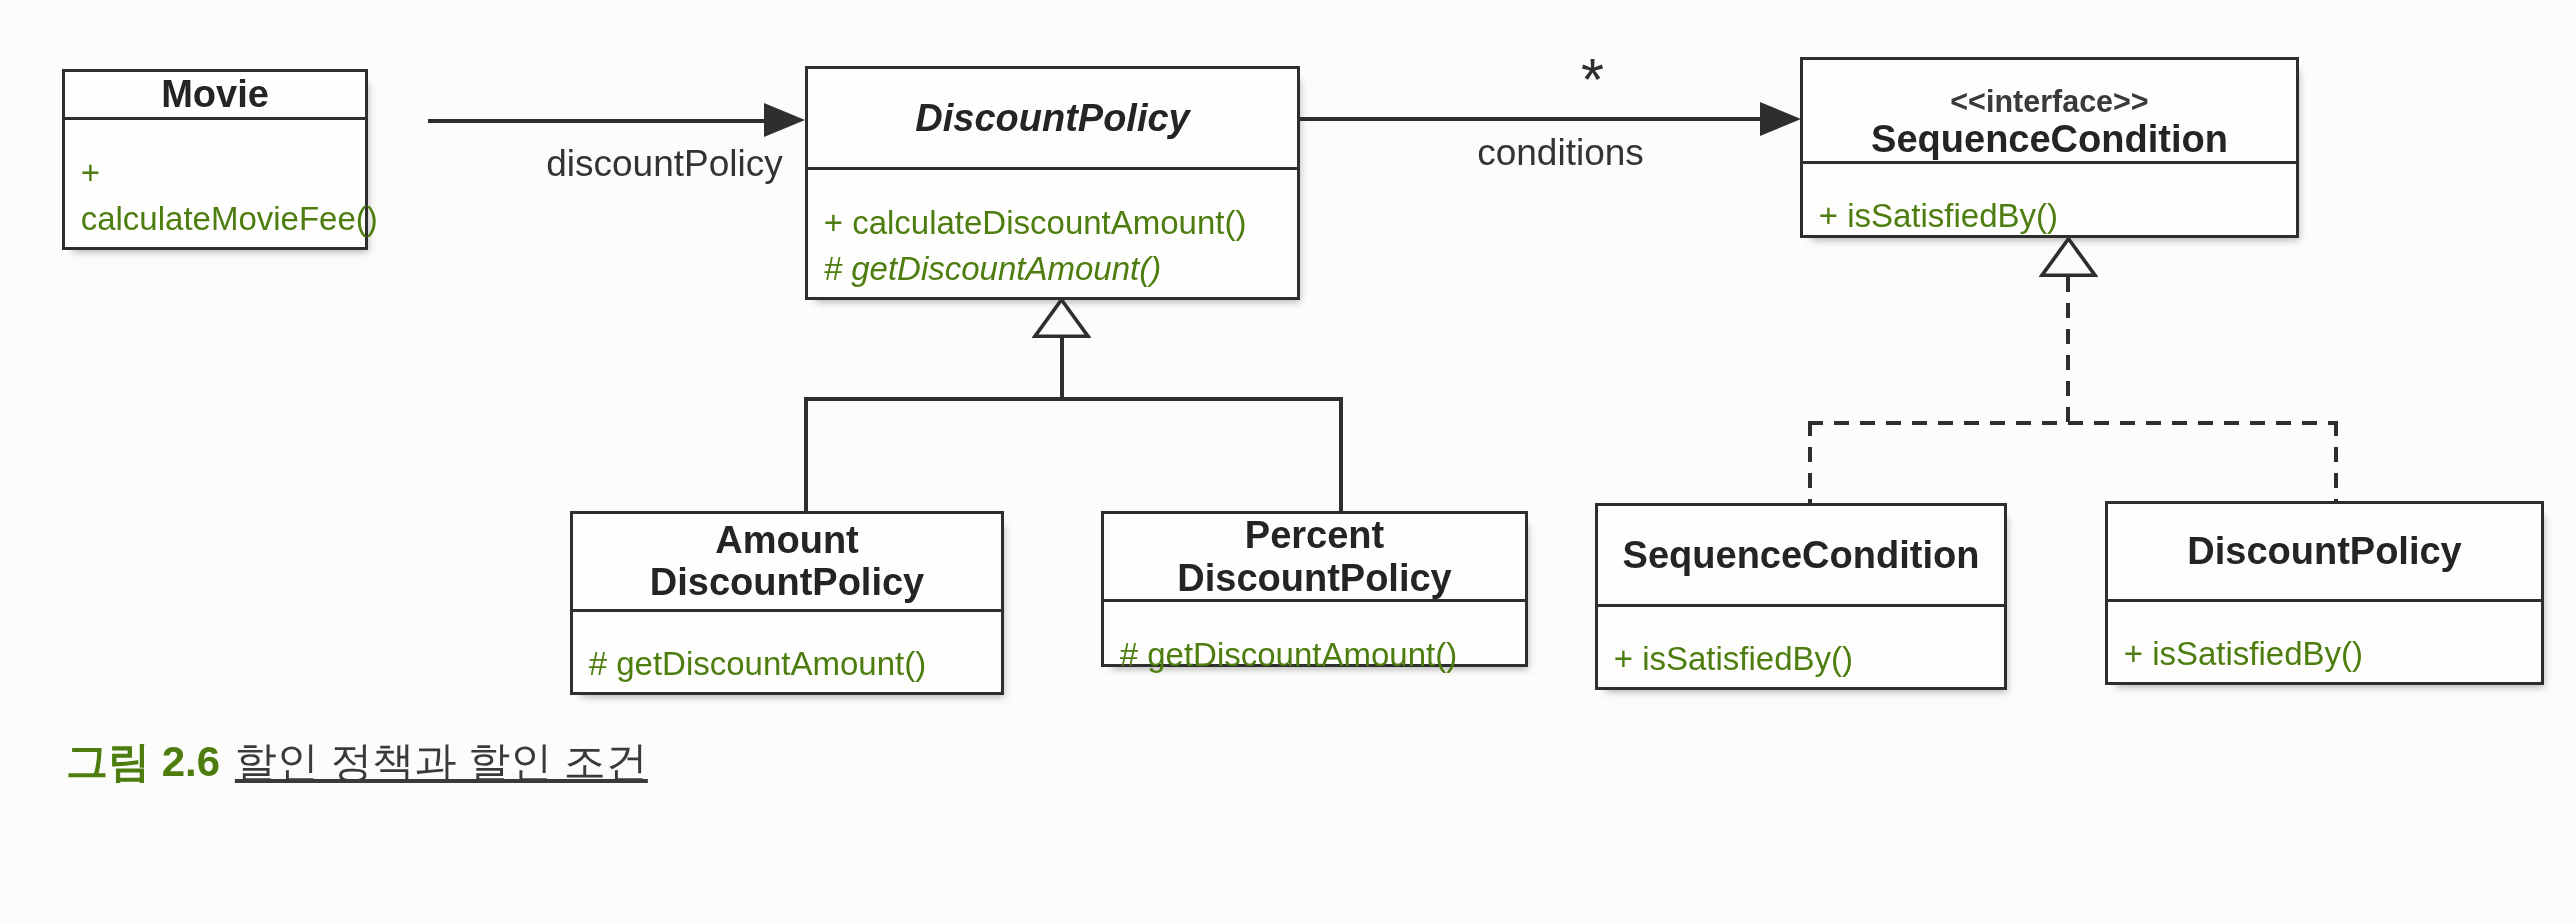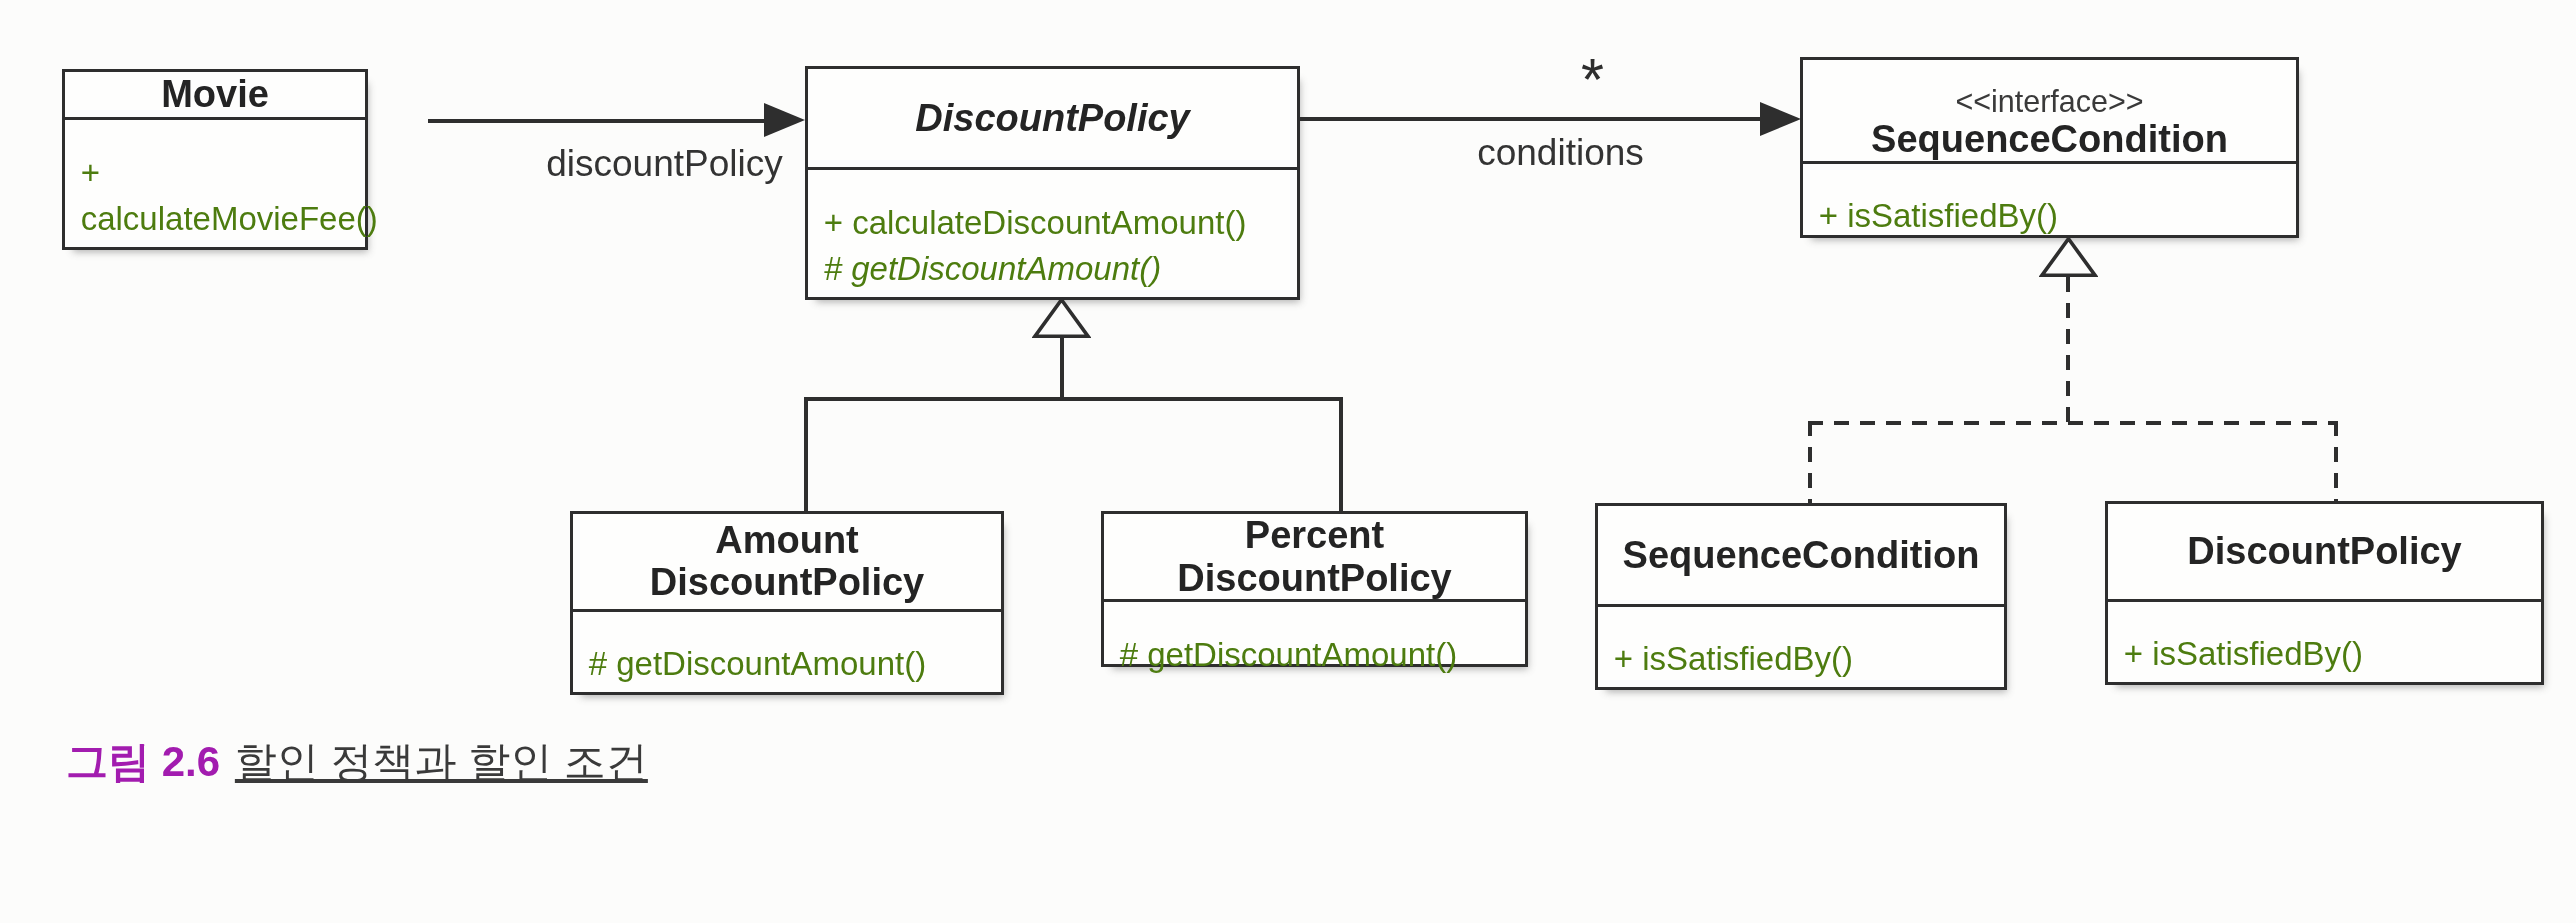--- a/index.html
+++ b/index.html
@@ -11,21 +11,21 @@
   .uml-class{
     position:absolute;box-sizing:border-box;background:#fefefd;
     border:3.7px solid #2e2e2e;display:flex;flex-direction:column;
     box-shadow:5.5px 8.3px 7.4px -5.5px rgba(90,90,90,.45);
   }
   .uml-title-row{
     box-sizing:border-box;border-bottom:3.7px solid #2e2e2e;
     display:flex;flex-direction:column;align-items:center;justify-content:center;
     font-weight:bold;font-size:38px;line-height:1.12;color:#242424;text-align:center;
   }
-  .uml-stereotype{font-weight:normal;font-size:30.5px;color:#3a3a3a;margin-top:24px;}
+  .uml-stereotype{font-weight:bold;font-size:30.5px;color:#3a3a3a;margin-top:24px;}
   .title-italic{font-style:italic;}
   .uml-methods{
     flex:1;display:flex;flex-direction:column;justify-content:flex-start;
     padding:3.7px 7.4px 3.7px 15.7px;font-size:33px;color:#4d7c0f;line-height:1.42;margin-top:26px;
   }
   .method-italic{font-style:italic;}
   
   #box-movie{left:62px;top:69px;width:306px;height:181px}
   #box-movie .uml-title-row{height:103px}
   #box-discount-policy{left:805px;top:66px;width:495px;height:234px}
@@ -67,21 +67,21 @@
   #gen-vl{left:804px;top:397px;width:3.7px;height:114px}
   #gen-vr{left:1339px;top:397px;width:3.7px;height:114px}
   .dash-v{position:absolute;width:3.7px;background:repeating-linear-gradient(to bottom,#2e2e2e 0 14.8px,transparent 14.8px 26px);}
   .dash-h{position:absolute;height:3.7px;background:repeating-linear-gradient(to right,#2e2e2e 0 14.8px,transparent 14.8px 26px);}
   #real-v{left:2066px;top:277px;height:146px}
   #real-h{left:1808px;top:421px;width:530px}
   #real-vl{left:1808px;top:421px;height:84px}
   #real-vr{left:2334px;top:421px;height:82px}
   
   .figure-caption{position:absolute;left:66px;top:734px;font-size:42px;white-space:nowrap;}
-  .figure-label{color:#a21caf;font-weight:bold;}
+  .figure-label{color:#4d7c0f;font-weight:bold;}
   .caption-text{color:#3a3a3a;margin-left:14.8px;font-weight:500;text-decoration:underline;}
 </style>
 </head>
 <body>
 
 <div class="stage">
 
   <div class="uml-class" id="box-movie">
     <div class="uml-title-row">
       <span>Movie</span>

